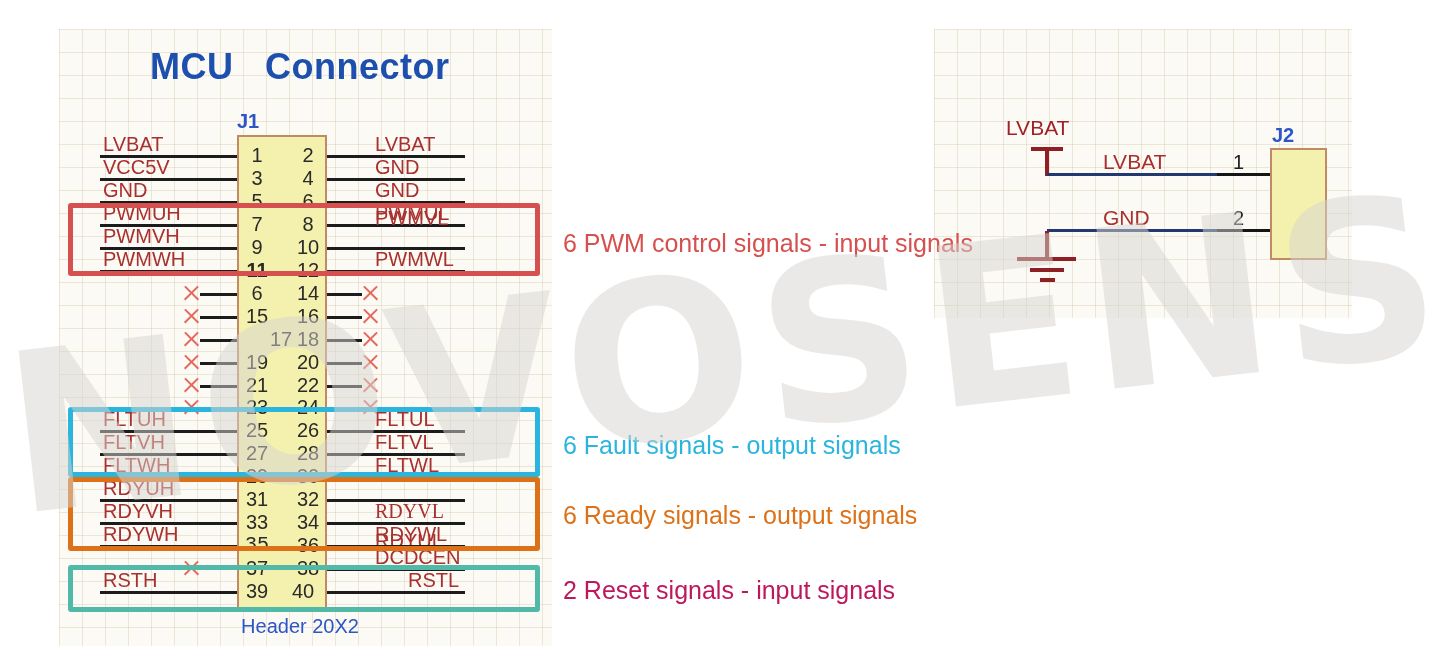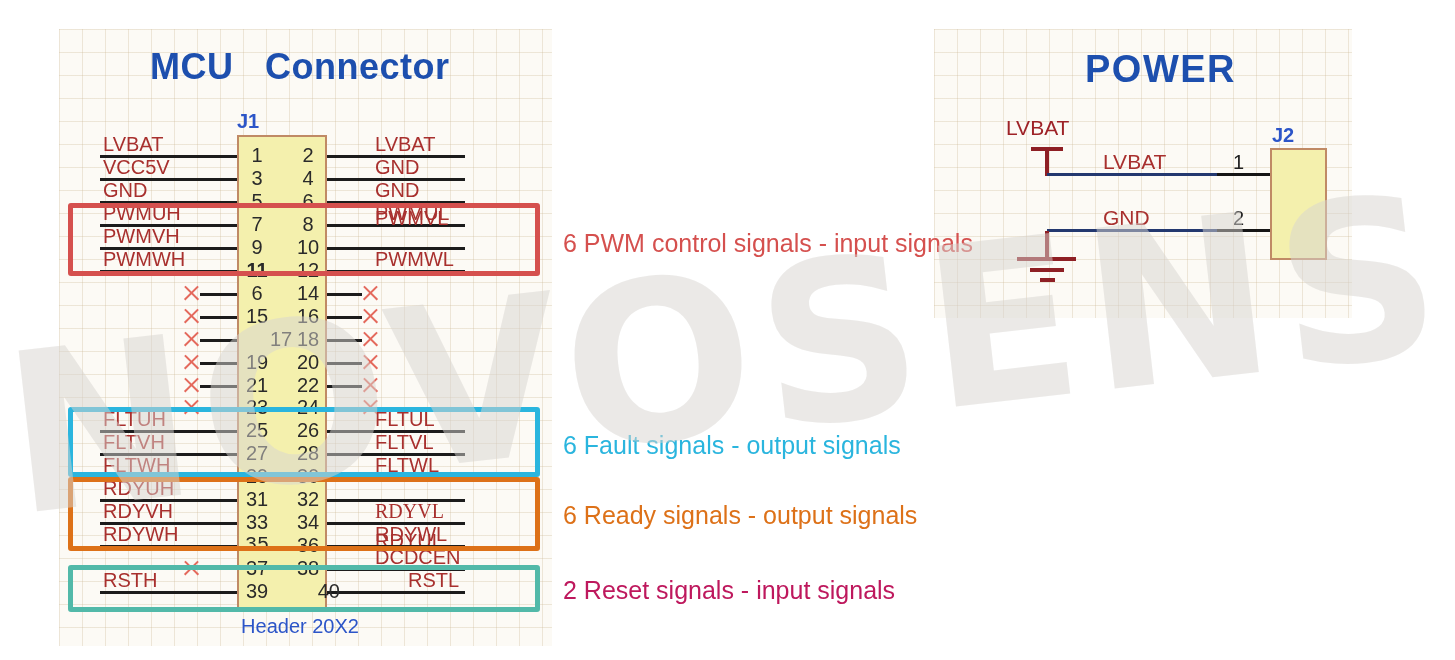--- a/index.html
+++ b/index.html
@@ -229,35 +229,34 @@
       </div>
       <div class="wire" style="left: 327px; top: 568px; width: 138px;"></div>
       <div class="net-label" style="left: 375px; top: 546px;">DCDCEN</div>
       <div class="pin-num" style="left: 237px; top: 556px;">37</div>
       <div class="pin-num" style="left: 288px; top: 556px;">38</div>
       <div class="wire" style="left: 100px; top: 591px; width: 137px;"></div>
       <div class="net-label" style="left: 103px; top: 569px;">RSTH</div>
       <div class="wire" style="left: 327px; top: 591px; width: 138px;"></div>
       <div class="net-label" style="left: 375px; top: 569px; margin-left: 33px;">RSTL</div>
       <div class="pin-num" style="left: 237px; top: 579px;">39</div>
-      <div class="pin-num" style="left: 300px; top: 579px; text-align: right;">40</div>
+      <div class="pin-num" style="left: 283px; top: 579px;">40</div>
     </div>
   <div id="groups-layer">
       <div class="group-box" style="left: 68px; top: 203px; width: 472px; height: 73px; border-color: rgb(213, 80, 78);"></div>
       <div class="annotation" style="top: 229px; color: rgb(213, 80, 78);">6 PWM control signals - input signals</div>
       <div class="group-box" style="left: 68px; top: 407px; width: 472px; height: 70px; border-color: rgb(42, 181, 222);"></div>
       <div class="annotation" style="top: 431px; color: rgb(42, 181, 222);">6 Fault signals - output signals</div>
       <div class="group-box" style="left: 68px; top: 477px; width: 472px; height: 74px; border-color: rgb(221, 113, 24);"></div>
       <div class="annotation" style="top: 501px; color: rgb(221, 113, 24);">6 Ready signals - output signals</div>
       <div class="group-box" style="left: 68px; top: 565px; width: 472px; height: 47px; border-color: rgb(82, 185, 169);"></div>
       <div class="annotation" style="top: 576px; color: #be185d;">2 Reset signals - input signals</div>
     </div>
   <div id="header-label">Header 20X2</div>
 
-  <div id="power-title" class="sch-title">POWER</div>
   <div id="lvbat-port-label">LVBAT</div>
   <div class="pwr-shape" style="left:1031px; top:147px; width:32px; height:4px;"></div>
   <div class="pwr-shape" style="left:1045px; top:150px; width:4px; height:26px;"></div>
 
   <div class="navy-wire" style="left:1047px; top:173px; width:170px;"></div>
   <div class="blk-wire" style="left:1217px; top:173px; width:54px;"></div>
   <div class="pwr-net" style="left:1103px; top:150px;">LVBAT</div>
   <div class="pwr-pin" style="left:1233px; top:151px;">1</div>
 
   <div class="navy-wire" style="left:1047px; top:229px; width:170px;"></div>

